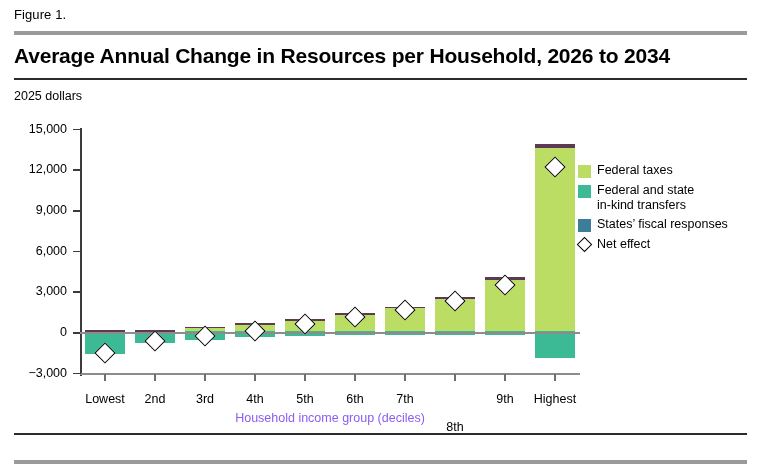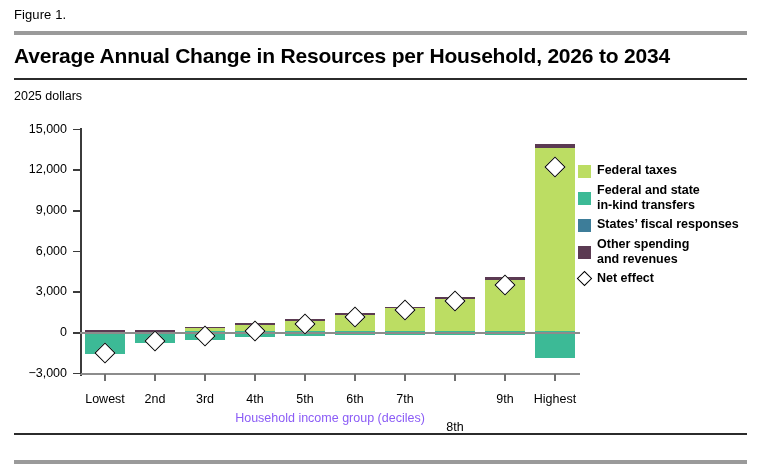--- a/index.html
+++ b/index.html
@@ -82,21 +82,21 @@
   .diamond{
     position:absolute;width:13px;height:13px;
     transform:translate(-50%,-50%) rotate(45deg);
     background:#ffffff;border:1.6px solid #000000;
     z-index:9;
   }
 
   
   .legend{position:absolute;left:578px;top:163px;width:176px;}
   .legend-row{
-    display:flex;align-items:center;margin-bottom:5px;font-weight:bold;
+    display:flex;align-items:flex-start;margin-bottom:5px;
   }
   .sw{
     width:13px;height:13px;margin-right:6px;flex:0 0 13px;
     margin-top:2px;box-sizing:border-box;
   }
   .sw.taxes{background:#bcdd63;}
   .sw.inkind{background:#3cba96;}
   .sw.states{background:#3d7d99;}
   .sw.other{background:#5b3a52;}
   .sw.diamondsw{
@@ -257,27 +257,20 @@
           <div>in-kind transfers</div>
         </div>
       </div>
       <div class="legend-row">
         <div class="sw states"></div>
         <div class="legend-text">
           <div>States’ fiscal responses</div>
         </div>
       </div>
       <div class="legend-row">
-        <div class="sw other"></div>
-        <div class="legend-text">
-          <div>Other spending</div>
-          <div>and revenues</div>
-        </div>
-      </div>
-      <div class="legend-row">
         <div class="sw diamondsw"></div>
         <div class="legend-text">
           <div>Net effect</div>
         </div>
       </div>
     </div>
 
   <div class="rule-footer-top"></div>
   <div class="rule-bottom"></div>
 

